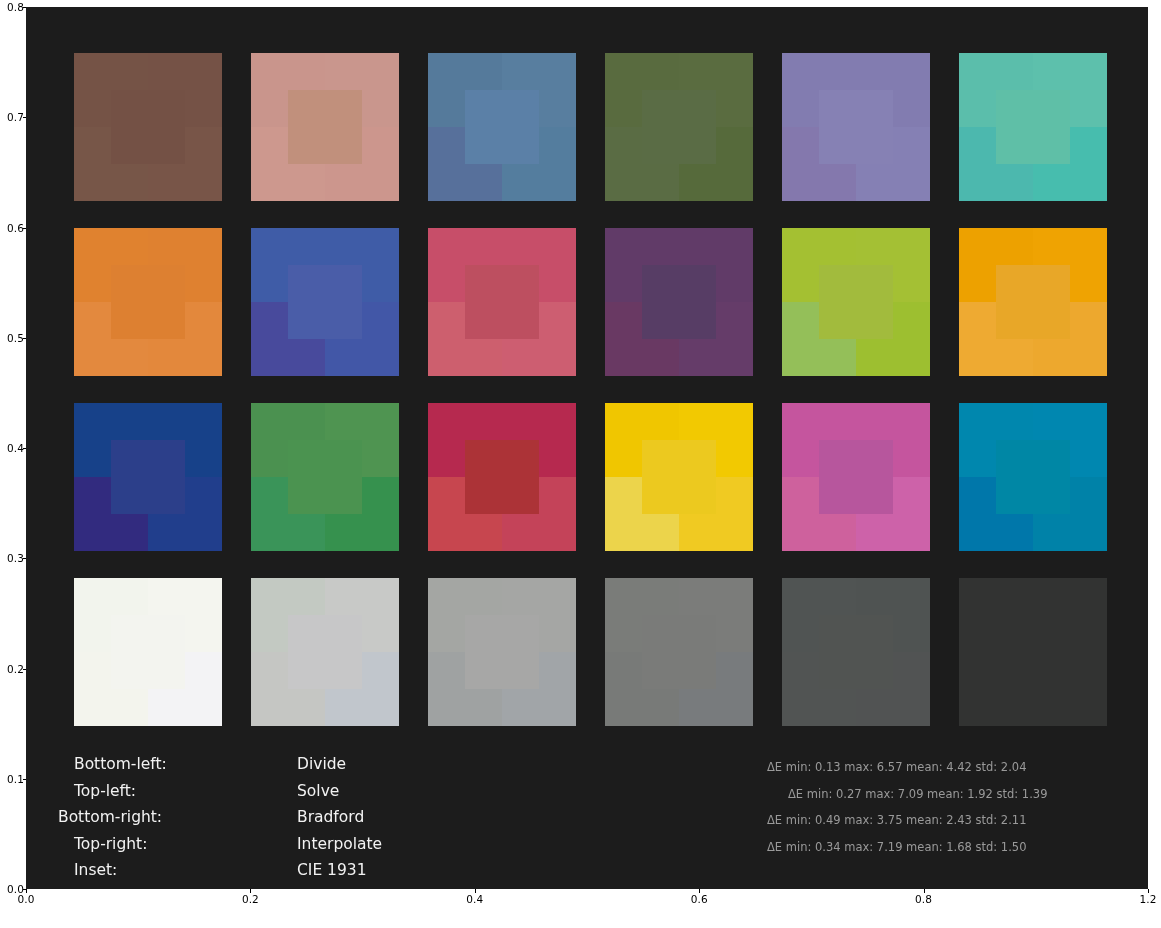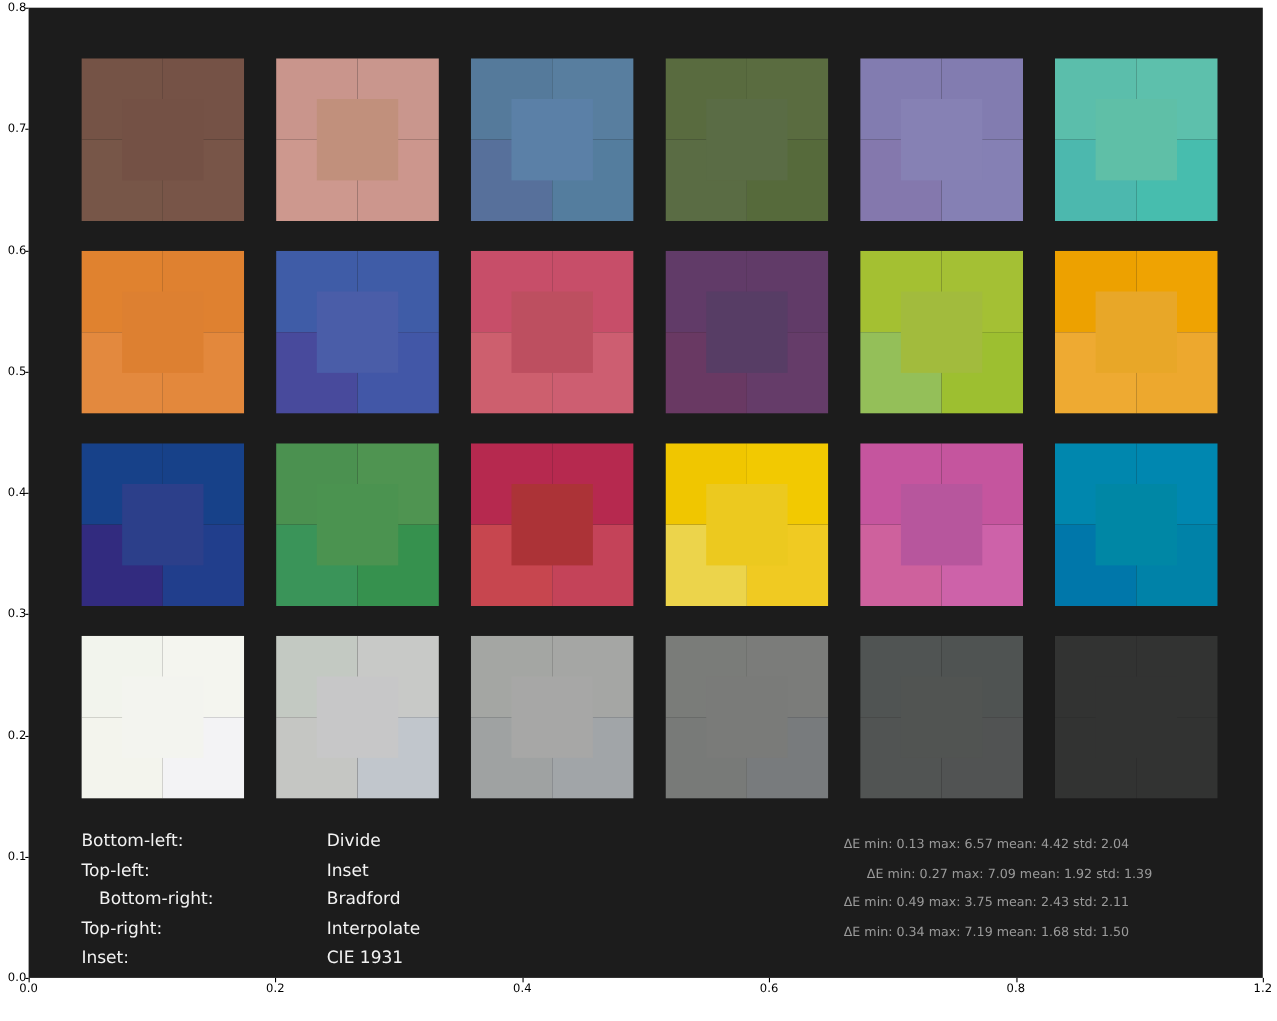--- a/index.html
+++ b/index.html
@@ -202,22 +202,22 @@
           <div class="q tr" style="background: rgb(50, 51, 50);"></div>
           <div class="q bl" style="background: rgb(50, 51, 50);"></div>
           <div class="q br" style="background: rgb(50, 51, 50);"></div>
           <div class="inset" style="background: rgb(50, 51, 50);"></div>
         </div>
       </div>
     <div id="legend-layer">
         <div class="legend-label" style="left: 48px; top: 748px;">Bottom-left:</div>
         <div class="legend-value" style="left: 271px; top: 748px;">Divide</div>
         <div class="legend-label" style="left: 48px; top: 774.5px;">Top-left:</div>
-        <div class="legend-value" style="left: 271px; top: 774.5px;">Inset</div>
-        <div class="legend-label" style="left: 64px; top: 801px;">Bottom-right:</div>
+        <div class="legend-value" style="left: 271px; top: 774.5px;">Solve</div>
+        <div class="legend-label" style="left: 32px; top: 801px;">Bottom-right:</div>
         <div class="legend-value" style="left: 271px; top: 801px;">Bradford</div>
         <div class="legend-label" style="left: 48px; top: 827.5px;">Top-right:</div>
         <div class="legend-value" style="left: 271px; top: 827.5px;">Interpolate</div>
         <div class="legend-label" style="left: 48px; top: 854px;">Inset:</div>
         <div class="legend-value" style="left: 271px; top: 854px;">CIE 1931</div>
       </div>
     <div id="de-layer">
         <div class="de-row" style="left: 741px; top: 753px;">ΔE min: 0.13 max: 6.57 mean: 4.42 std: 2.04</div>
         <div class="de-row" style="left: 741px; top: 779.5px; margin-left: 21px;">ΔE min: 0.27 max: 7.09 mean: 1.92 std: 1.39</div>
         <div class="de-row" style="left: 741px; top: 806px;">ΔE min: 0.49 max: 3.75 mean: 2.43 std: 2.11</div>

